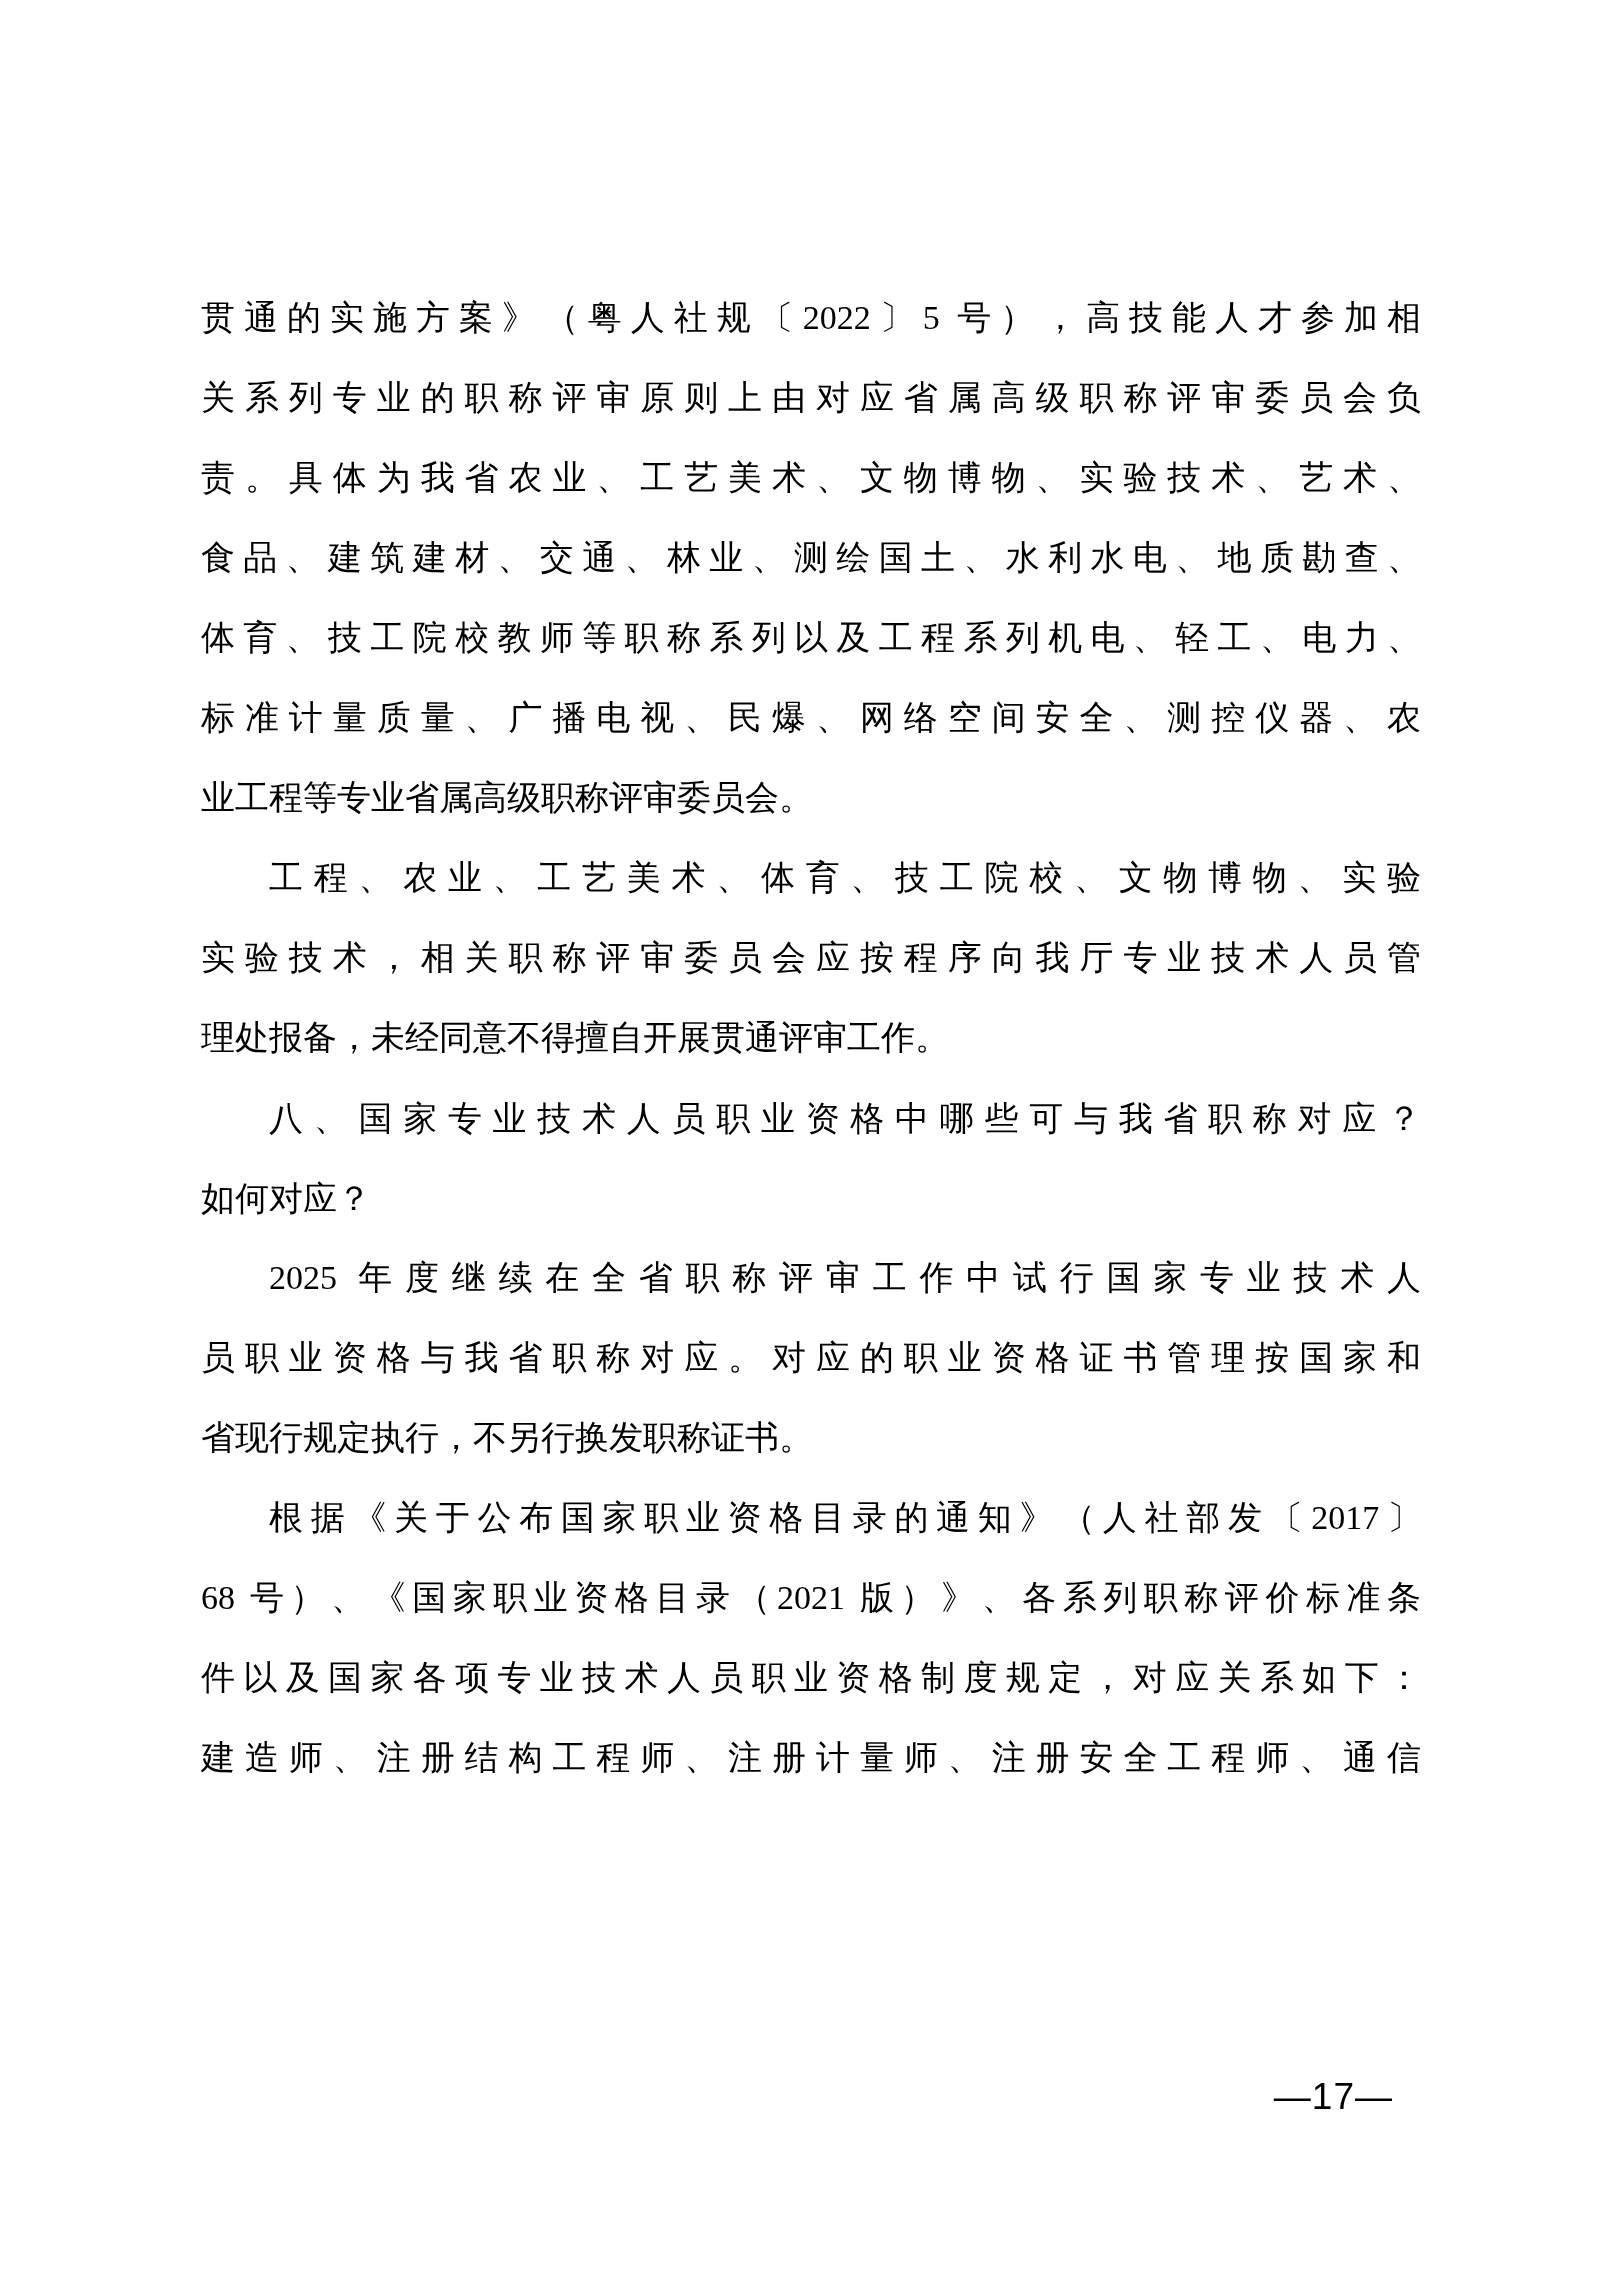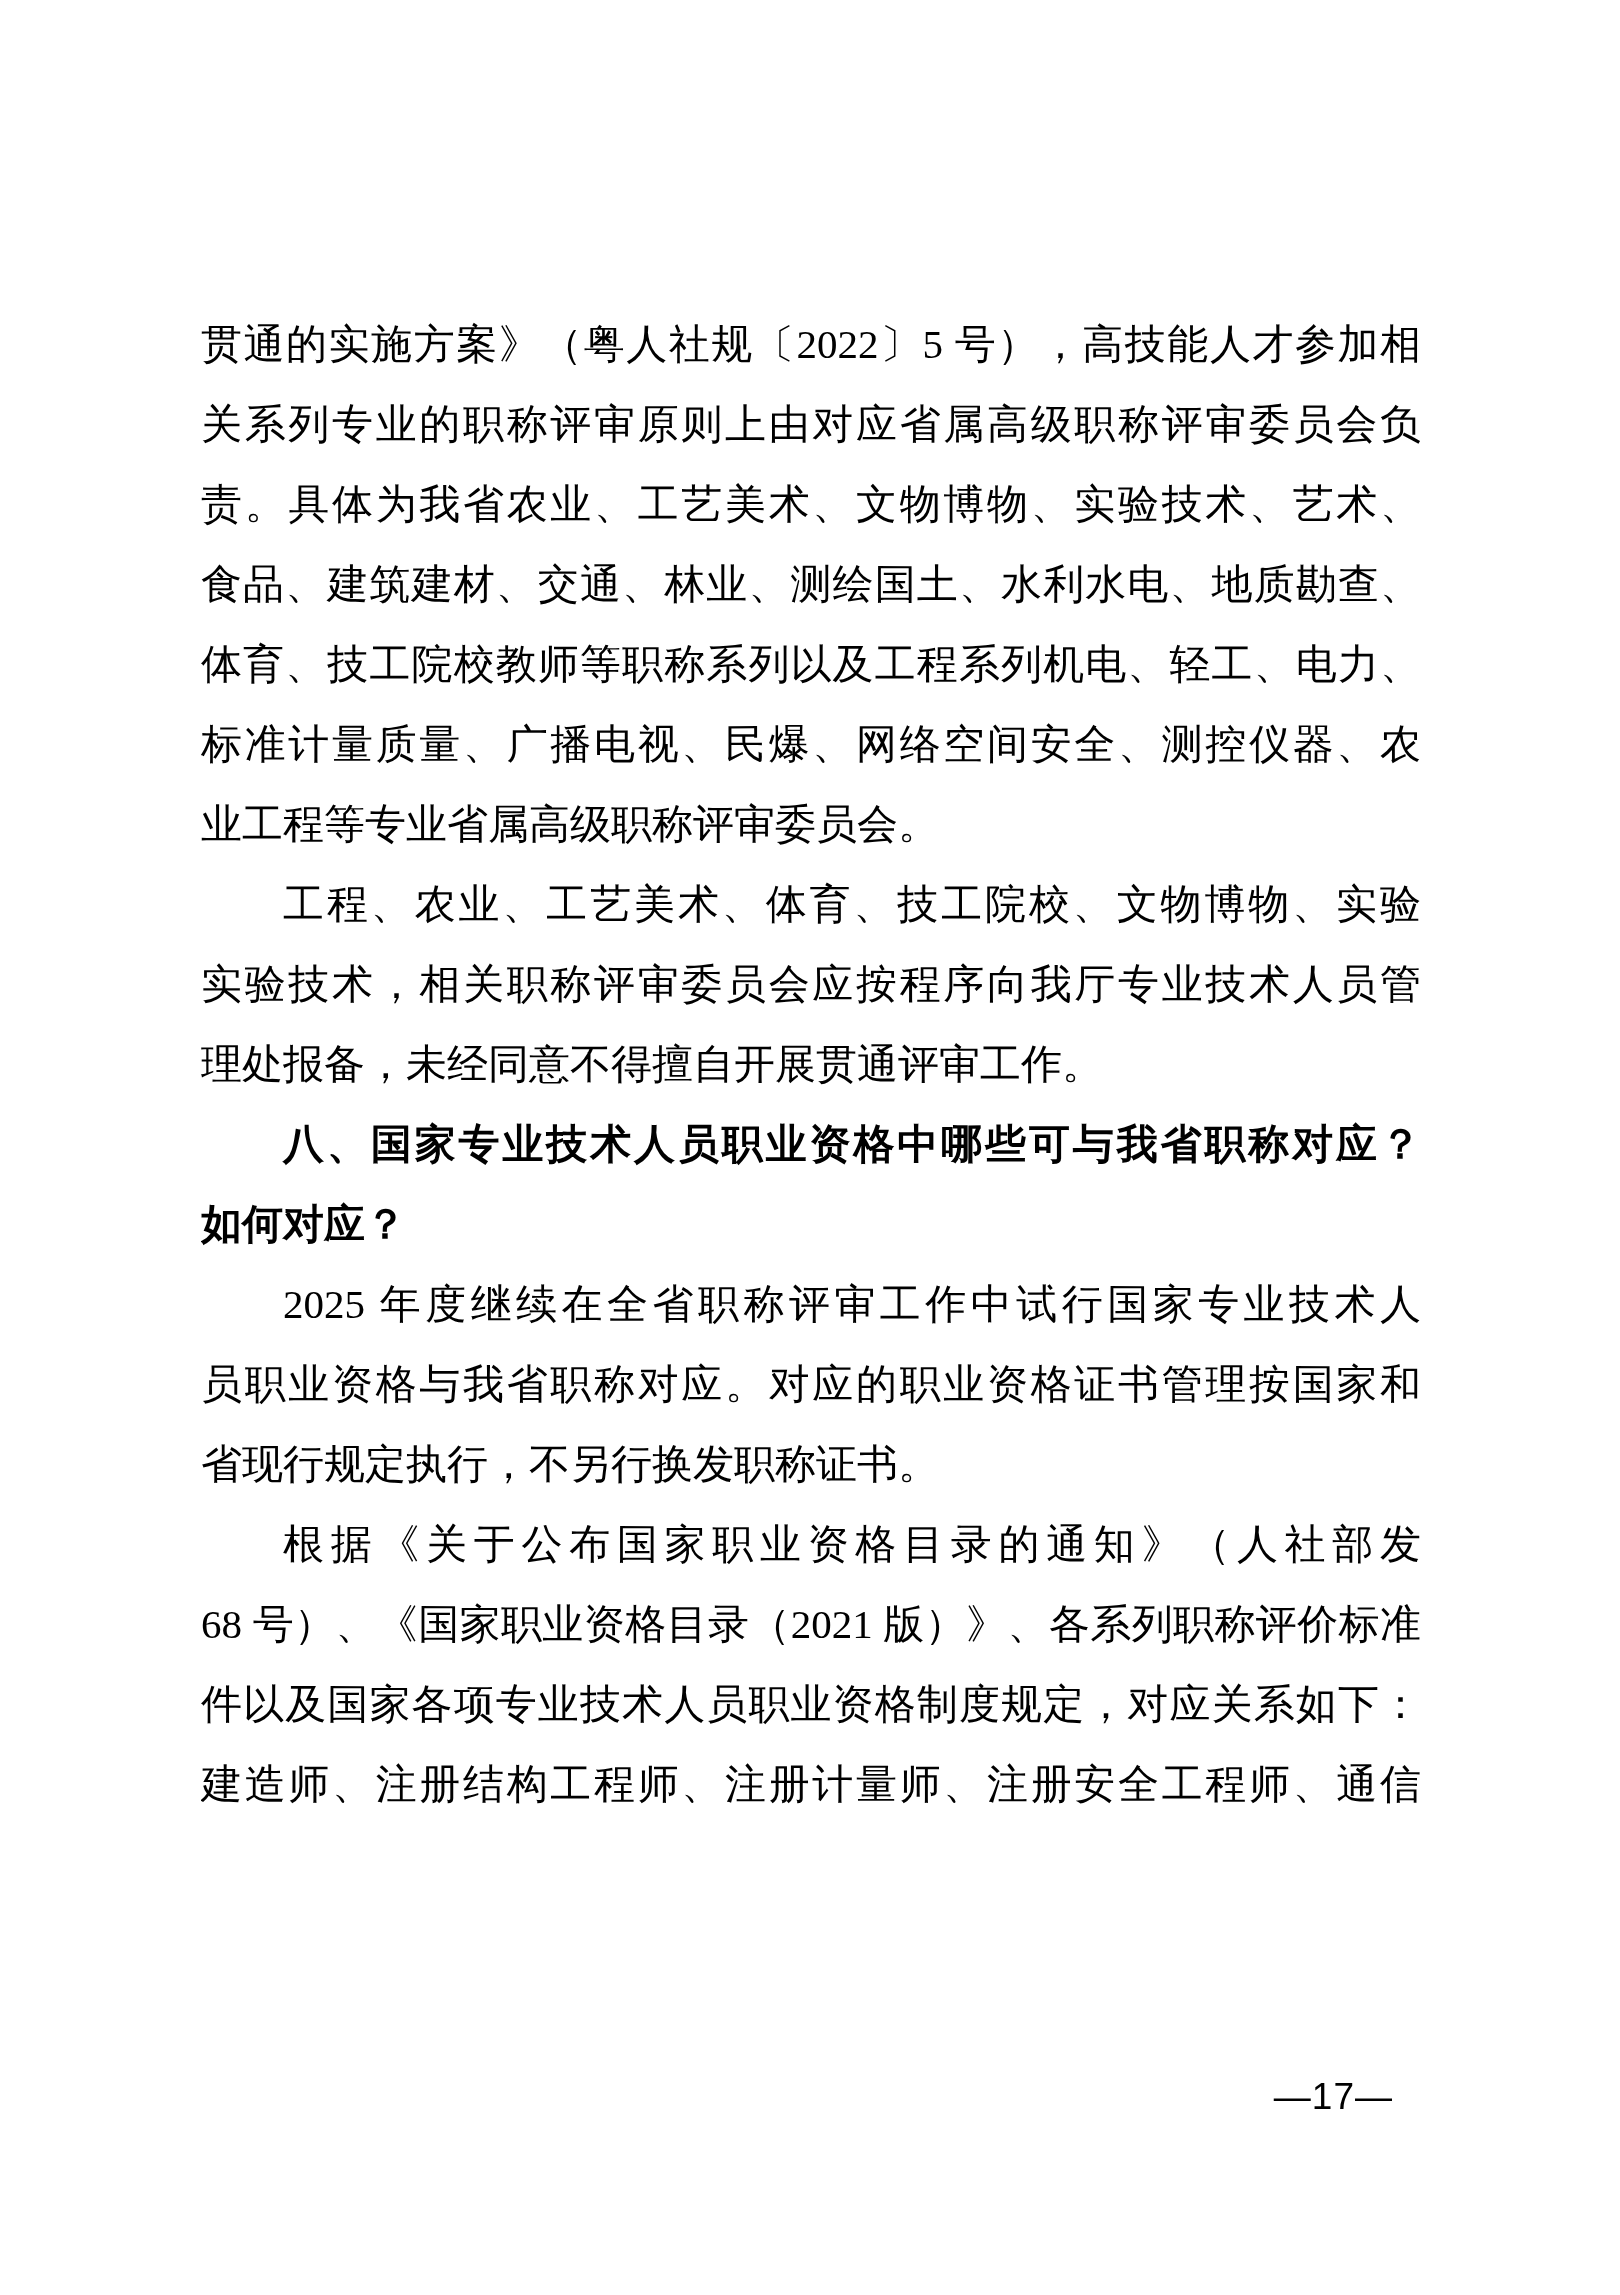--- a/index.html
+++ b/index.html
@@ -11,23 +11,23 @@
     width: 1621px;
     height: 2295px;
     background: #ffffff;
     color: #000000;
     font-family: "Liberation Serif", "DejaVu Serif", serif;
     overflow: hidden;
   }
   .text-block {
     position: absolute;
     left: 201px;
-    top: 304px;
+    top: 278px;
     width: 1220px;
-    font-size: 41px;
+    font-size: 34px;
     line-height: 80px;
   }
   .line {
     margin: 0;
     padding: 0;
     height: 80px;
     text-align: justify;
     overflow: hidden;
   }
   
@@ -38,21 +38,21 @@
   .end {
     text-align-last: left;
   }
   
   .ind {
     text-indent: 2em;
   }
   
   .hei {
     font-family: "Liberation Sans", "DejaVu Sans", sans-serif;
-    font-weight: 700;
+    font-weight: 400;
   }
   .page-number {
     position: absolute;
     top: 2076px;
     right: 228px;
     font-size: 37px;
     line-height: 41px;
     font-family: Liberation Sans, sans-serif;
     letter-spacing: 1px;
     margin-left: 18px;

